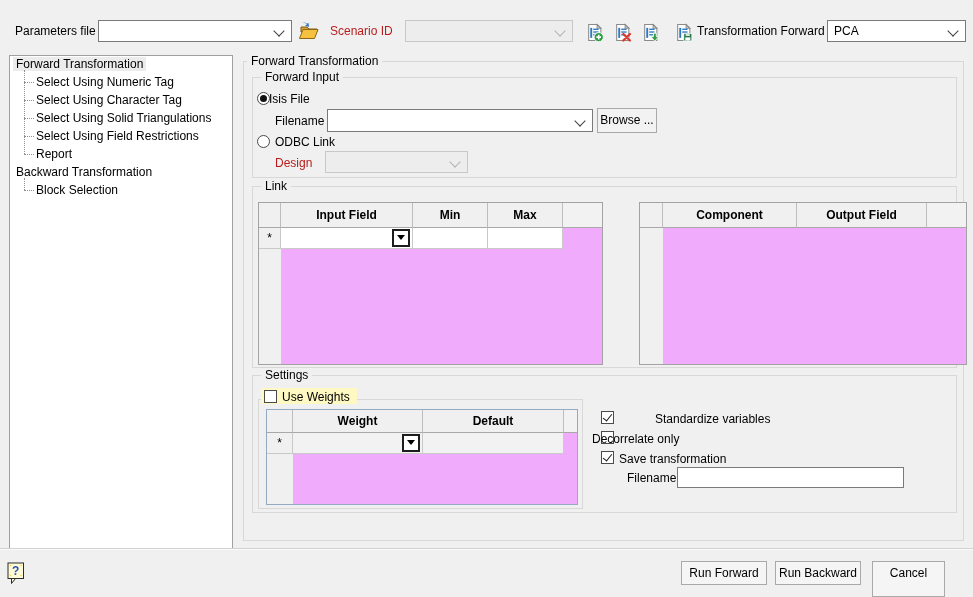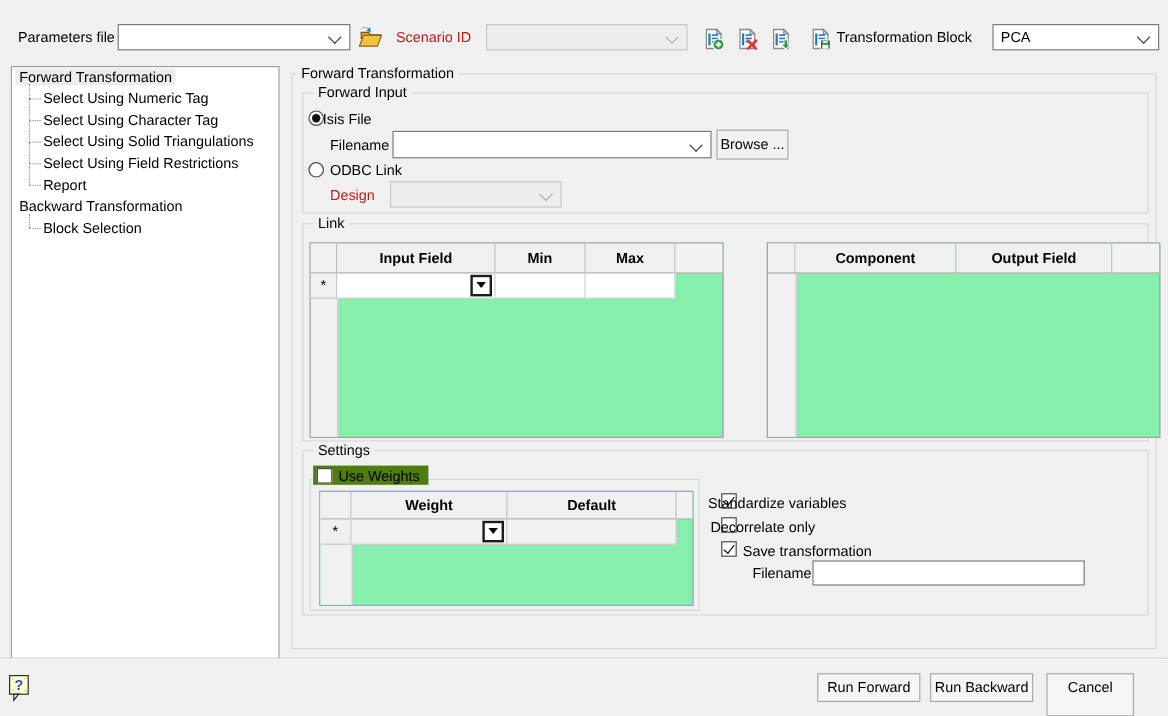--- a/index.html
+++ b/index.html
@@ -24,21 +24,21 @@
   .radio{position:absolute;width:13px;height:13px;border:1px solid #4a4a4a;border-radius:50%;
          background:#fff;box-sizing:border-box;}
   .radio.checked::after{content:"";position:absolute;left:2px;top:2px;width:7px;height:7px;
          border-radius:50%;background:#111;}
   .checkbox{position:absolute;width:13px;height:13px;border:1px solid #4a4a4a;background:#fff;
          box-sizing:border-box;}
   .checkbox.checked::after{content:"";position:absolute;left:3px;top:0px;width:4px;height:8px;
          border-right:1.7px solid #111;border-bottom:1.7px solid #111;transform:rotate(38deg);}
 
   
-  .grid{position:absolute;background:#86efac;border:1px solid #a3a3a3;box-sizing:border-box;}
+  .grid{position:absolute;background:#f0abfc;border:1px solid #a3a3a3;box-sizing:border-box;}
   .strip{position:absolute;left:0;top:0;bottom:0;background:#f0f0f0;border-right:1px solid #c9c9c9;}
   .hcell{position:absolute;top:0;height:25px;background:#f0f0f0;border-right:1px solid #bdbdbd;
          border-bottom:1px solid #a8a8a8;font-weight:bold;text-align:center;line-height:24px;
          box-sizing:border-box;}
   .hfill{position:absolute;top:0;right:0;height:25px;background:#f3f2f2;
          border-bottom:1px solid #a8a8a8;box-sizing:border-box;}
   .corner{position:absolute;left:0;top:0;height:25px;background:#f0f0f0;
          border-right:1px solid #bdbdbd;border-bottom:1px solid #a8a8a8;box-sizing:border-box;}
   .rowhdr{position:absolute;background:#f0f0f0;border-right:1px solid #c9c9c9;
          border-bottom:1px solid #c9c9c9;text-align:center;line-height:20px;box-sizing:border-box;}
@@ -136,21 +136,21 @@
       <path d="M11.5 1.5 l3.5 3.5 h-3.5 z" fill="#d8e4f0" stroke="#8a8a8a"></path>
       <rect x="5" y="4.6" width="1.8" height="9.5" fill="#2e78c2"></rect>
       <rect x="7.8" y="5.3" width="5" height="1.3" fill="#2e78c2"></rect>
       <rect x="7.8" y="7.9" width="5" height="1.3" fill="#2e78c2"></rect>
       <rect x="9.3" y="9.8" width="7.6" height="7.2" fill="#1e7145" stroke="#fff" stroke-width="0.7"></rect>
       <rect x="11" y="10.4" width="4" height="2" fill="#cfe8d8"></rect>
       <rect x="10.7" y="13.6" width="4.8" height="3" fill="#fff"></rect>
     </svg>
   </span>
 
-  <span class="lbl" style="left:697px;top:24px;">Transformation Block</span>
+  <span class="lbl" style="left:697px;top:24px;">Transformation Forward</span>
   <div class="combo" style="left:827px;top:20px;width:139px;height:22px;">
     <span class="val">PCA</span>
     <span class="chev"></span>
   </div>
 
   <div class="tree"></div>
 
   <div class="tree-item selected" style="left:13px;top:56px;">
     <span class="tlabel">Forward Transformation</span></div>
   <div class="vconn" style="left:24px;top:70px;height:84px;"></div>
@@ -224,41 +224,41 @@
     <div class="corner" style="width:23px;"></div>
     <div class="hcell" style="left:23px;width:134px;">Component</div>
     <div class="hcell" style="left:157px;width:130px;">Output Field</div>
     <div class="hfill" style="left:287px;"></div>
   </div>
 
   <div class="group" style="left:252px;top:375px;width:705px;height:138px;"></div>
   <span class="group-cap" style="left:261px;top:368px;">Settings</span>
 
   <div class="group" style="left:258px;top:399px;width:325px;height:110px;"></div>
-  <div style="position:absolute;left:261px;top:388px;height:16px;background:#4d7c0f;padding:0 4px;">
+  <div style="position:absolute;left:261px;top:388px;height:16px;background:#fef9c3;padding:0 4px;">
     <span class="checkbox" style="left:3px;top:2px;"></span>
     <span class="lbl" style="left:21px;top:2px;">Use Weights</span>
     <span style="visibility:hidden;padding-left:20px;">Use Weights</span>
   </div>
 
   <div class="grid" style="left:266px;top:409px;width:312px;height:96px;border-color:#93aac4;">
     <div class="strip" style="width:26px;"></div>
     <div class="corner" style="width:26px;height:23px;"></div>
     <div class="hcell" style="left:26px;width:130px;height:23px;line-height:22px;">Weight</div>
     <div class="hcell" style="left:156px;width:141px;height:23px;line-height:22px;">Default</div>
     <div class="hfill" style="left:297px;height:23px;"></div>
     <div class="rowhdr" style="left:0;top:23px;width:26px;height:21px;">*</div>
     <div class="cell dim" style="left:26px;top:23px;width:130px;height:21px;">
       <span class="dd-btn"></span>
     </div>
     <div class="cell dim" style="left:156px;top:23px;width:141px;height:21px;"></div>
   </div>
 
   <span class="checkbox checked" style="left:601px;top:411px;"></span>
-  <span class="lbl" style="left:590px;top:412px;">Standardize variables</span>
+  <span class="lbl" style="left:655px;top:412px;">Standardize variables</span>
 
   <span class="checkbox" style="left:601px;top:431px;"></span>
   <span class="lbl" style="left:592px;top:432px;">Decorrelate only</span>
 
   <span class="checkbox checked" style="left:601px;top:451px;"></span>
   <span class="lbl" style="left:619px;top:452px;">Save transformation</span>
 
   <span class="lbl" style="left:627px;top:471px;">Filename</span>
   <input class="textbox" style="left: 677px; top: 467px; width: 227px; height: 21px;" value="">
 

